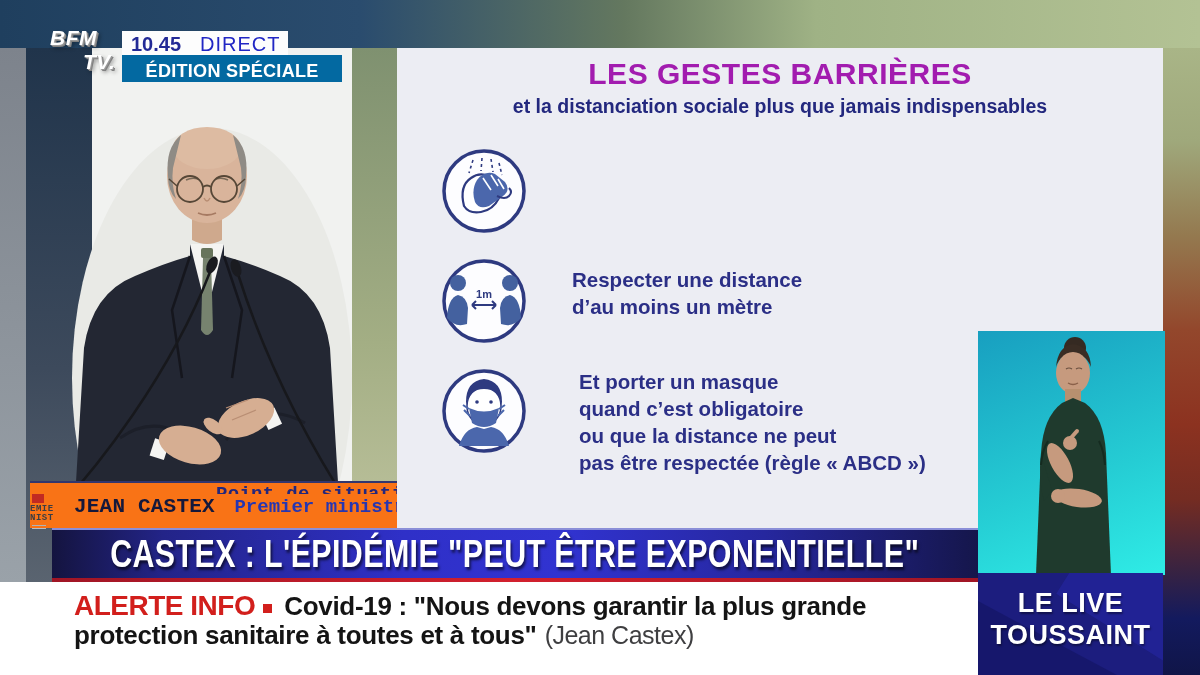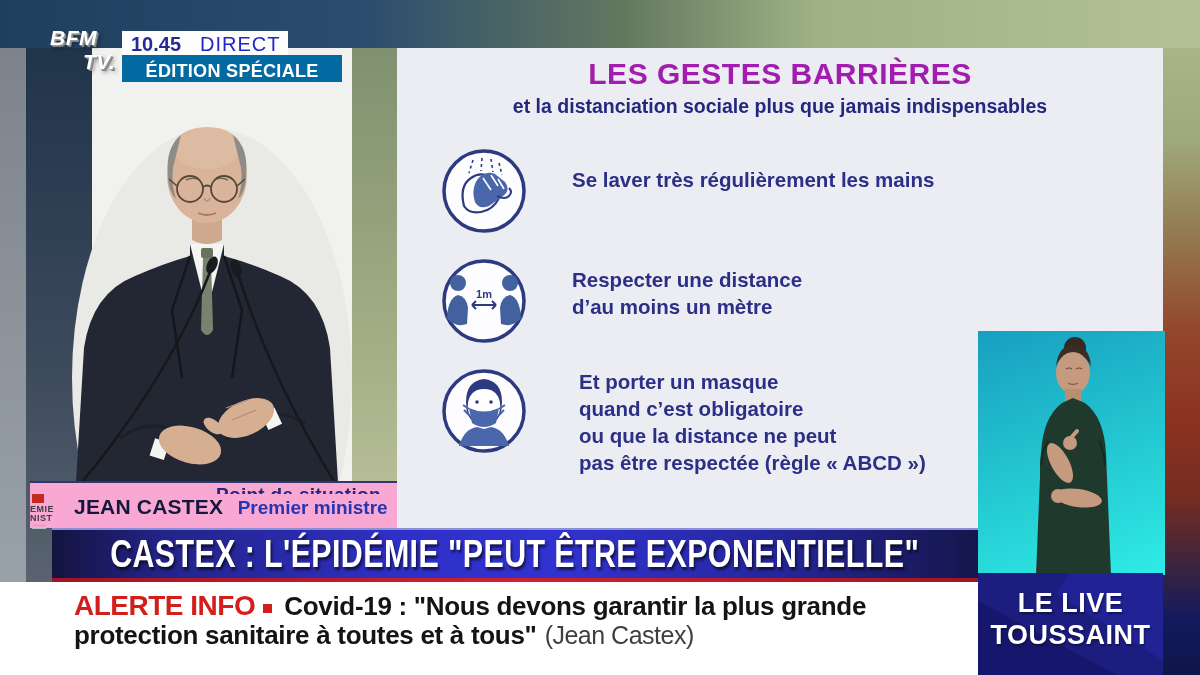--- a/index.html
+++ b/index.html
@@ -12,22 +12,22 @@
   .bg-gap{position:absolute;left:352px;top:48px;width:45px;height:535px;
     background:linear-gradient(180deg,#7f9170 0%,#a3ae84 55%,#c3c7a3 100%);}
   .right-col{position:absolute;left:1163px;top:48px;width:37px;height:627px;
     background:linear-gradient(180deg,#a9b587 0%,#9fa87b 15%,#94794f 30%,#93472c 45%,#8c3220 60%,#742c22 72%,#3a2340 83%,#131a5e 91%,#101548 100%);}
 
   
   .video{position:absolute;left:0;top:48px;width:352px;height:535px;background:#f1f2f0;}
   .video svg{position:absolute;left:0;top:0;}
 
   
-  .caption{position:absolute;left:30px;top:481px;width:367px;height:47px;background:#f9a8d4;
-    border-top:2px solid #33366e;box-sizing:border-box;}
+  .caption{position:absolute;left:30px;top:481px;width:367px;height:47px;background:#f97316;
+    border-top:2px solid #33366e;box-sizing:border-box;font-family:Liberation Mono, monospace;}
   .partial-caption{position:absolute;left:186px;top:2px;height:9px;overflow:hidden;
     color:#23277d;font-weight:700;font-size:19px;line-height:19px;letter-spacing:.3px;white-space:nowrap;}
   .placard-red{position:absolute;left:2px;top:11px;width:12px;height:9px;background:#c22a22;}
   .placard-t1{position:absolute;left:0;top:21px;font-size:9px;font-weight:700;color:#3a3d44;letter-spacing:.5px;}
   .placard-t2{position:absolute;left:0;top:30px;font-size:9px;font-weight:700;color:#3a3d44;letter-spacing:.5px;}
   .placard-sq{position:absolute;left:2px;top:42px;width:14px;height:1px;background:#b0b3b8;box-shadow:0 3px 0 #b8bbc0;}
   .name-row{position:absolute;left:44px;top:12px;white-space:nowrap;}
   .speaker-name{font-size:21px;font-weight:800;color:#14183b;letter-spacing:.2px;}
   .speaker-role{margin-left:10px;font-size:19px;font-weight:700;color:#2636b2;}
 
@@ -169,23 +169,20 @@
     <div class="slide-subtitle">et la distanciation sociale plus que jamais indispensables</div>
 
     <svg class="gesture-icon g1" viewBox="0 0 90 90">
       <circle cx="45" cy="45" r="40" fill="#fdfdff" stroke="#2E3A80" stroke-width="3.5"></circle>
       <path d="M34,14 L30,27 M43,12 L42,25 M52,13 L54,26 M60,17 L63,29" stroke="#2E3A80" stroke-width="1.6" stroke-dasharray="3 3" fill="none"></path>
       <path d="M25,60 Q20,40 32,32 Q40,26 50,30 L58,36 Q64,42 60,52 Q54,64 42,66 Q30,68 25,60 Z" fill="#ffffff" stroke="#2E3A80" stroke-width="2.2"></path>
       <path d="M38,34 Q46,24 56,28 L66,36 Q72,44 64,50 L50,60 Q40,64 36,56 Q32,44 38,34 Z" fill="#4B67AC"></path>
       <path d="M44,32 L52,44 M52,29 L59,40 M59,33 L65,43" stroke="#ffffff" stroke-width="1.6" fill="none"></path>
       <path d="M58,50 Q66,54 70,50 Q74,46 70,42" stroke="#2E3A80" stroke-width="2" fill="none"></path>
     </svg>
-    <div class="gesture-text t1">
-      <div>Se laver très régulièrement les mains</div>
-    </div>
 
     <svg class="gesture-icon g2" viewBox="0 0 90 90">
       <circle cx="45" cy="45" r="40" fill="#fdfdff" stroke="#2E3A80" stroke-width="3.5"></circle>
       <circle cx="19" cy="27" r="8" fill="#44619f"></circle>
       <path d="M8,62 Q9,42 19,39 Q28,41 29,52 L28,68 Q16,72 8,62 Z" fill="#44619f"></path>
       <circle cx="71" cy="27" r="8" fill="#44619f"></circle>
       <path d="M82,62 Q81,42 71,39 Q62,41 61,52 L62,68 Q74,72 82,62 Z" fill="#44619f"></path>
       <text x="45" y="42" font-size="11" font-weight="bold" fill="#2E3A80" text-anchor="middle">1m</text>
       <path d="M33,49 L57,49 M33,49 L37,45 M33,49 L37,53 M57,49 L53,45 M57,49 L53,53" stroke="#2E3A80" stroke-width="2" fill="none"></path>
     </svg>

